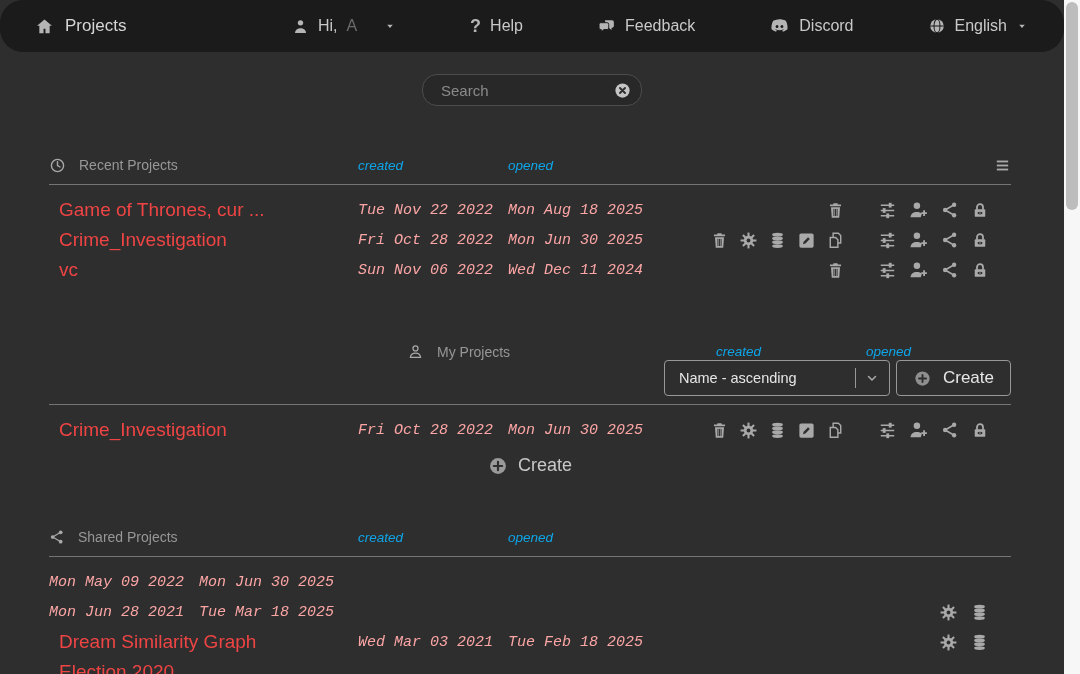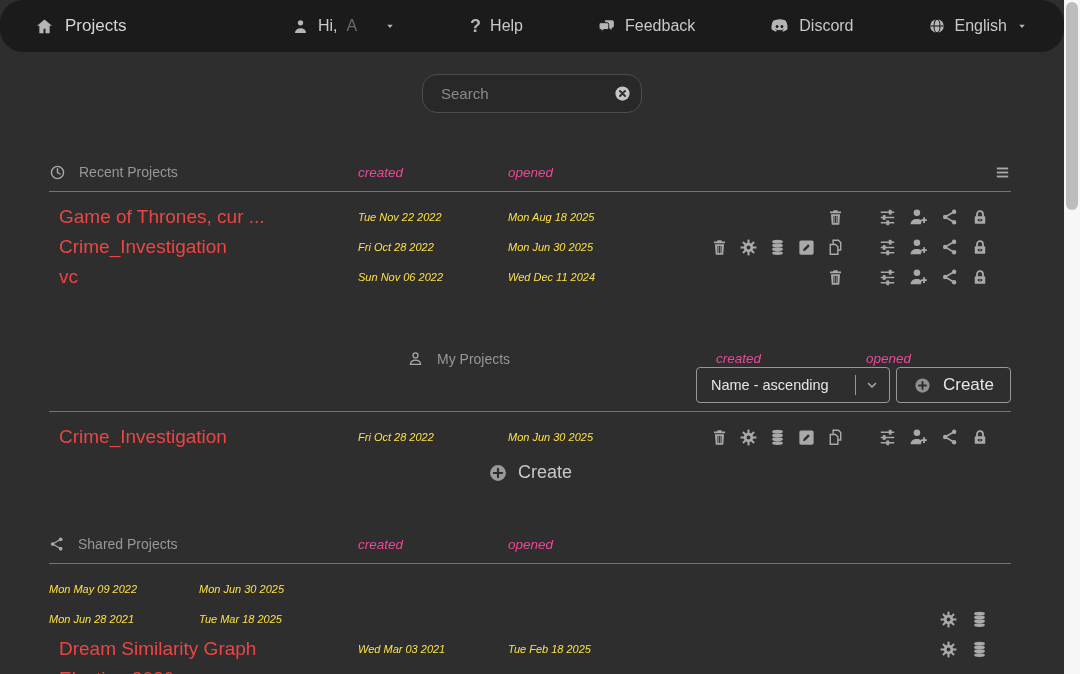--- a/index.html
+++ b/index.html
@@ -19,70 +19,70 @@
   .topbar .icon{color:#b5b5b5;}
   .tb-item{display:flex;align-items:center;gap:9px;font-size:16px;cursor:pointer;white-space:nowrap;}
   .tb-left{display:flex;align-items:center;gap:11px;font-size:17px;color:#d6d6d6;}
   .tb-right{margin-left:auto;display:flex;align-items:center;gap:74px;}
   .tb-user-caret{margin-left:18px;}
   .q-glyph{font-weight:bold;font-size:18px;color:#b5b5b5;line-height:1;}
   .faint{opacity:.45;}
 
   
   .search-wrap{
-    width:220px;height:39px;margin:22px auto 0;box-sizing:border-box;
+    width:220px;height:32px;margin:22px auto 0;box-sizing:border-box;
     border:1px solid #4d4d4d;border-radius:15px;background:#282828;
     display:flex;align-items:center;padding:0 9px 0 16px;
     position:relative;left:-8px;
   }
   .search-input{
     flex:1;background:transparent;border:none;outline:none;
     font-family:"Liberation Sans",sans-serif;font-size:15px;color:#c9c9c9;min-width:0;
   }
   .search-input::placeholder{color:#8a8a8a;}
 
   
   .content{margin:0 69px 8px 49px;}
   .section-recent{margin-top:48px;}
   .section-my{margin-top:58px;}
   .section-shared{margin-top:50px;}
 
   .sec-header{display:flex;align-items:center;height:22px;color:#979797;font-size:14px;}
   .sec-left{width:309px;display:flex;align-items:center;gap:13px;}
-  .sec-col{width:150px;font-style:italic;font-size:13.5px;color:#ec4899;}
+  .sec-col{width:150px;font-style:italic;font-size:13.5px;color:#0ea5e9;}
   .sec-col.opened{width:145px;}
   .sec-spacer{flex:1;}
   .divider{border-bottom:1px solid #757575;margin-top:8px;}
 
   .my-headrow{display:flex;align-items:flex-end;flex-direction:column;}
   .my-headleft{display:flex;align-items:center;height:22px;flex:1;color:#979797;font-size:14px;}
   .controls{display:flex;gap:6px;align-items:center;}
   .dropdown{
-    width:194px;height:36px;box-sizing:border-box;border:1px solid #989898;border-radius:4px;
+    width:226px;height:36px;box-sizing:border-box;border:1px solid #989898;border-radius:4px;
     display:flex;align-items:center;padding:0 10px 0 14px;color:#e6e6e6;font-size:14.5px;
     cursor:pointer;background:transparent;
   }
   .dd-divider{width:1px;height:20px;background:#989898;margin-left:auto;margin-right:9px;}
   .create-btn{
     height:36px;box-sizing:border-box;border:1px solid #989898;border-radius:4px;
     display:flex;align-items:center;gap:11px;padding:0 16px;color:#e6e6e6;font-size:17px;cursor:pointer;
   }
   .create-center{
     margin-top:10px;display:flex;justify-content:center;align-items:center;gap:10px;
     color:#c7c7c7;font-size:18px;cursor:pointer;
   }
 
   
   .rows{margin-top:10px;}
   .row{height:30px;display:flex;align-items:center;}
   .row-name{
     width:299px;padding-left:10px;box-sizing:content-box;color:#ef4444;font-size:19px;
     white-space:nowrap;overflow:hidden;cursor:pointer;
   }
-  .cell-date{font-style:italic;color:#fde047;font-size:11px;white-space:nowrap;}
+  .cell-date{font-style:italic;color:#fca5a5;font-size:15px;white-space:nowrap;font-family:Liberation Mono, monospace;}
   .row-created{width:150px;}
   .row-opened{width:145px;}
   .row-manage{flex:1;display:flex;justify-content:flex-end;align-items:center;gap:10px;padding-right:16px;}
   .row-actions{width:150px;box-sizing:border-box;display:flex;justify-content:flex-end;align-items:center;gap:12px;padding-right:22px;}
   .row .icon{cursor:pointer;}
 
   
   .scrollbar{position:absolute;top:0;right:0;width:16px;height:674px;background:#f7f7f7;}
   .scroll-thumb{position:absolute;top:2px;left:2px;width:12px;height:208px;background:#bdbdbd;border-radius:6px;}
 </style>

